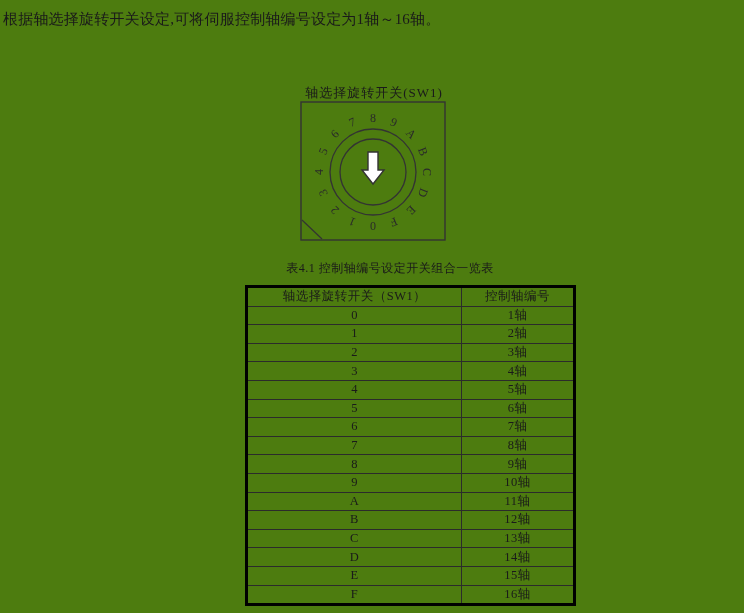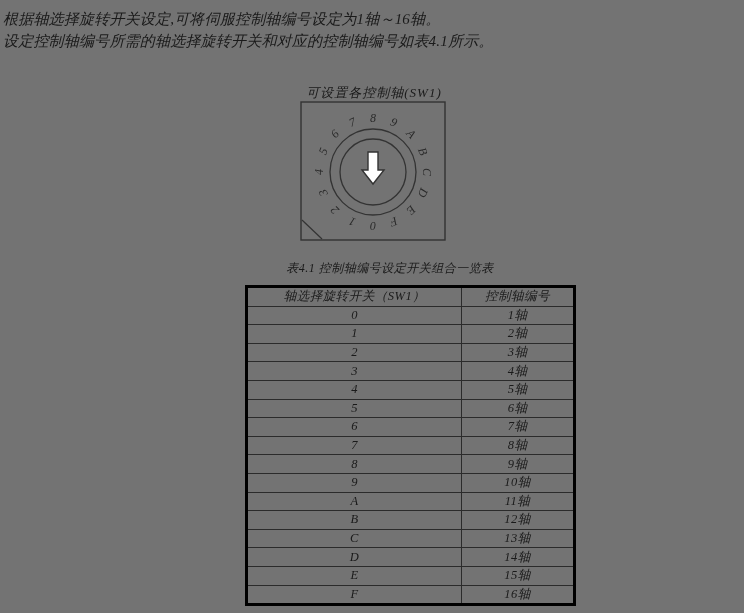--- a/index.html
+++ b/index.html
@@ -1,24 +1,23 @@
 <!DOCTYPE html>
 <html><head>
 <meta charset="utf-8">
 <style>
   html, body { margin: 0; padding: 0; background: #ffffff; }
   .page {
     position: relative;
     width: 744px;
     height: 613px;
-    background: #737373;
+    background: #4d7c0f;
     overflow: hidden;
     font-family: "Liberation Serif", "DejaVu Serif", serif;
     color: #1a1a1a;
-    font-style: italic;
   }
   
   .intro {
     position: absolute;
     left: 3px;
     top: 8px;
     width: 740px;
     font-size: 15px;
     line-height: 22px;
     letter-spacing: 0.2px;
@@ -80,24 +79,23 @@
   .axis-table col.c1 { width: 215px; }
   .axis-table col.c2 { width: 113px; }
 </style>
 </head>
 <body>
 
 <div class="page">
 
   <div class="intro">
     <div>根据轴选择旋转开关设定,可将伺服控制轴编号设定为1轴～16轴。</div>
-    <div>设定控制轴编号所需的轴选择旋转开关和对应的控制轴编号如表4.1所示。</div>
   </div>
 
-  <div class="dial-title">可设置各控制轴(SW1)</div>
+  <div class="dial-title">轴选择旋转开关(SW1)</div>
 
   <svg class="dial-svg" viewBox="290 95 170 155" xmlns="http://www.w3.org/2000/svg">
 
     <rect x="301" y="102" width="144" height="138" fill="none" stroke="#333333" stroke-width="1.4"></rect>
 
     <line x1="302" y1="220" x2="322" y2="239" stroke="#333333" stroke-width="1.2"></line>
 
     <circle cx="373" cy="172" r="43" fill="none" stroke="#333333" stroke-width="1.3"></circle>
     <circle cx="373" cy="172" r="33" fill="none" stroke="#333333" stroke-width="1.3"></circle>
 

